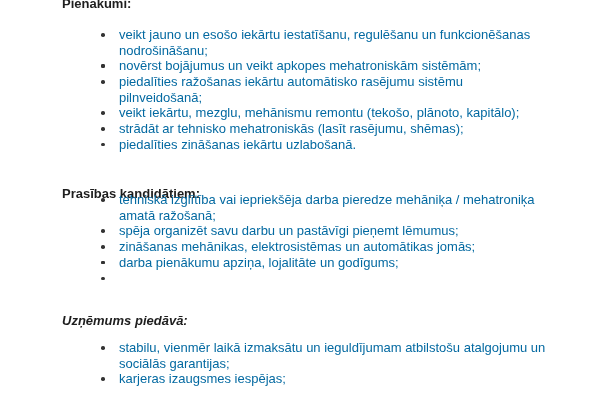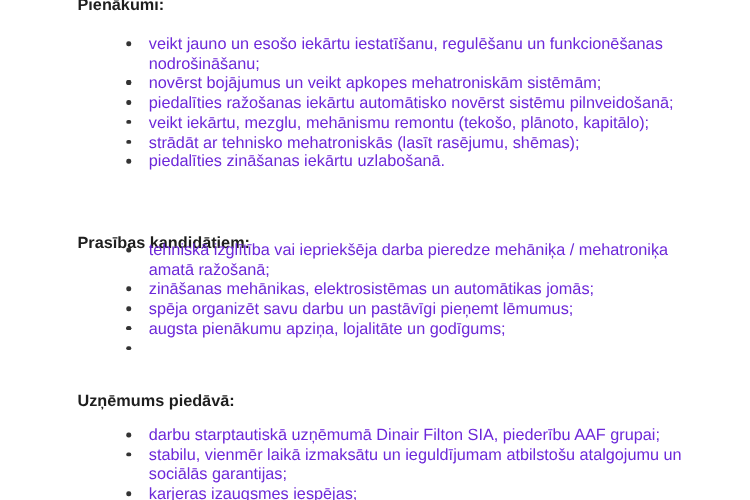--- a/index.html
+++ b/index.html
@@ -40,21 +40,21 @@
       list-style: none;
       width: 600px;
     }
     ul.list li {
       position: relative;
       padding-left: 119px;
       width: 430px;
       line-height: 15.5px;
       font-size: 13px;
       margin-bottom: 0.3px;
-      color: #6d28d9;
+      color: #0369a1;
     }
     ul.list li .bullet {
       position: absolute;
       left: 101px;
       top: 6px;
       width: 3.5px;
       height: 3.5px;
       border-radius: 50%;
       background: #333333;
     }
@@ -62,36 +62,35 @@
 </head>
 <body>
 
 <div class="page">
 
   <div class="heading" style="top:-4px;">Pienākumi:</div>
   <ul class="list" style="top:27px;">
     <li><span class="bullet"></span><span>veikt jauno un esošo iekārtu iestatīšanu, regulēšanu un funkcionēšanas nodrošināšanu;</span></li>
     <li><span class="bullet"></span></li>
     <li><span class="bullet"></span><span>novērst bojājumus un veikt apkopes mehatroniskām sistēmām;</span></li>
-    <li><span class="bullet"></span><span>piedalīties ražošanas iekārtu automātisko novērst sistēmu pilnveidošanā;</span></li>
+    <li><span class="bullet"></span><span>piedalīties ražošanas iekārtu automātisko rasējumu sistēmu pilnveidošanā;</span></li>
     <li><span class="bullet"></span><span>veikt iekārtu, mezglu, mehānismu remontu (tekošo, plānoto, kapitālo);</span></li>
     <li><span class="bullet"></span><span>strādāt ar tehnisko mehatroniskās (lasīt rasējumu, shēmas);</span></li>
     <li><span class="bullet"></span><span>piedalīties zināšanas iekārtu uzlabošanā.</span></li>
   </ul>
 
   <div class="heading" style="top:169px;margin-top:17px;">Prasības kandidātiem:</div>
   <ul class="list" style="top:192px;">
     <li><span class="bullet"></span><span>tehniskā izglītība vai iepriekšēja darba pieredze mehāniķa / mehatroniķa amatā ražošanā;</span></li>
+    <li><span class="bullet"></span><span>spēja organizēt savu darbu un pastāvīgi pieņemt lēmumus;</span></li>
     <li><span class="bullet"></span><span>zināšanas mehānikas, elektrosistēmas un automātikas jomās;</span></li>
-    <li><span class="bullet"></span><span>spēja organizēt savu darbu un pastāvīgi pieņemt lēmumus;</span></li>
     <li><span class="bullet"></span></li>
-    <li><span class="bullet"></span><span>augsta pienākumu apziņa, lojalitāte un godīgums;</span></li>
+    <li><span class="bullet"></span><span>darba pienākumu apziņa, lojalitāte un godīgums;</span></li>
     <li><span class="bullet"></span></li>
   </ul>
 
-  <div class="heading" style="top:313px;">Uzņēmums piedāvā:</div>
+  <div class="heading" style="top:313px;font-style:italic;">Uzņēmums piedāvā:</div>
   <ul class="list" style="top:340px;">
-    <li><span class="bullet"></span><span>darbu starptautiskā uzņēmumā Dinair Filton SIA, piederību AAF grupai;</span></li>
     <li><span class="bullet"></span><span>stabilu, vienmēr laikā izmaksātu un ieguldījumam atbilstošu atalgojumu un sociālās garantijas;</span></li>
     <li><span class="bullet"></span><span>karjeras izaugsmes iespējas;</span></li>
   </ul>
 
 </div>
 
 </body></html>

